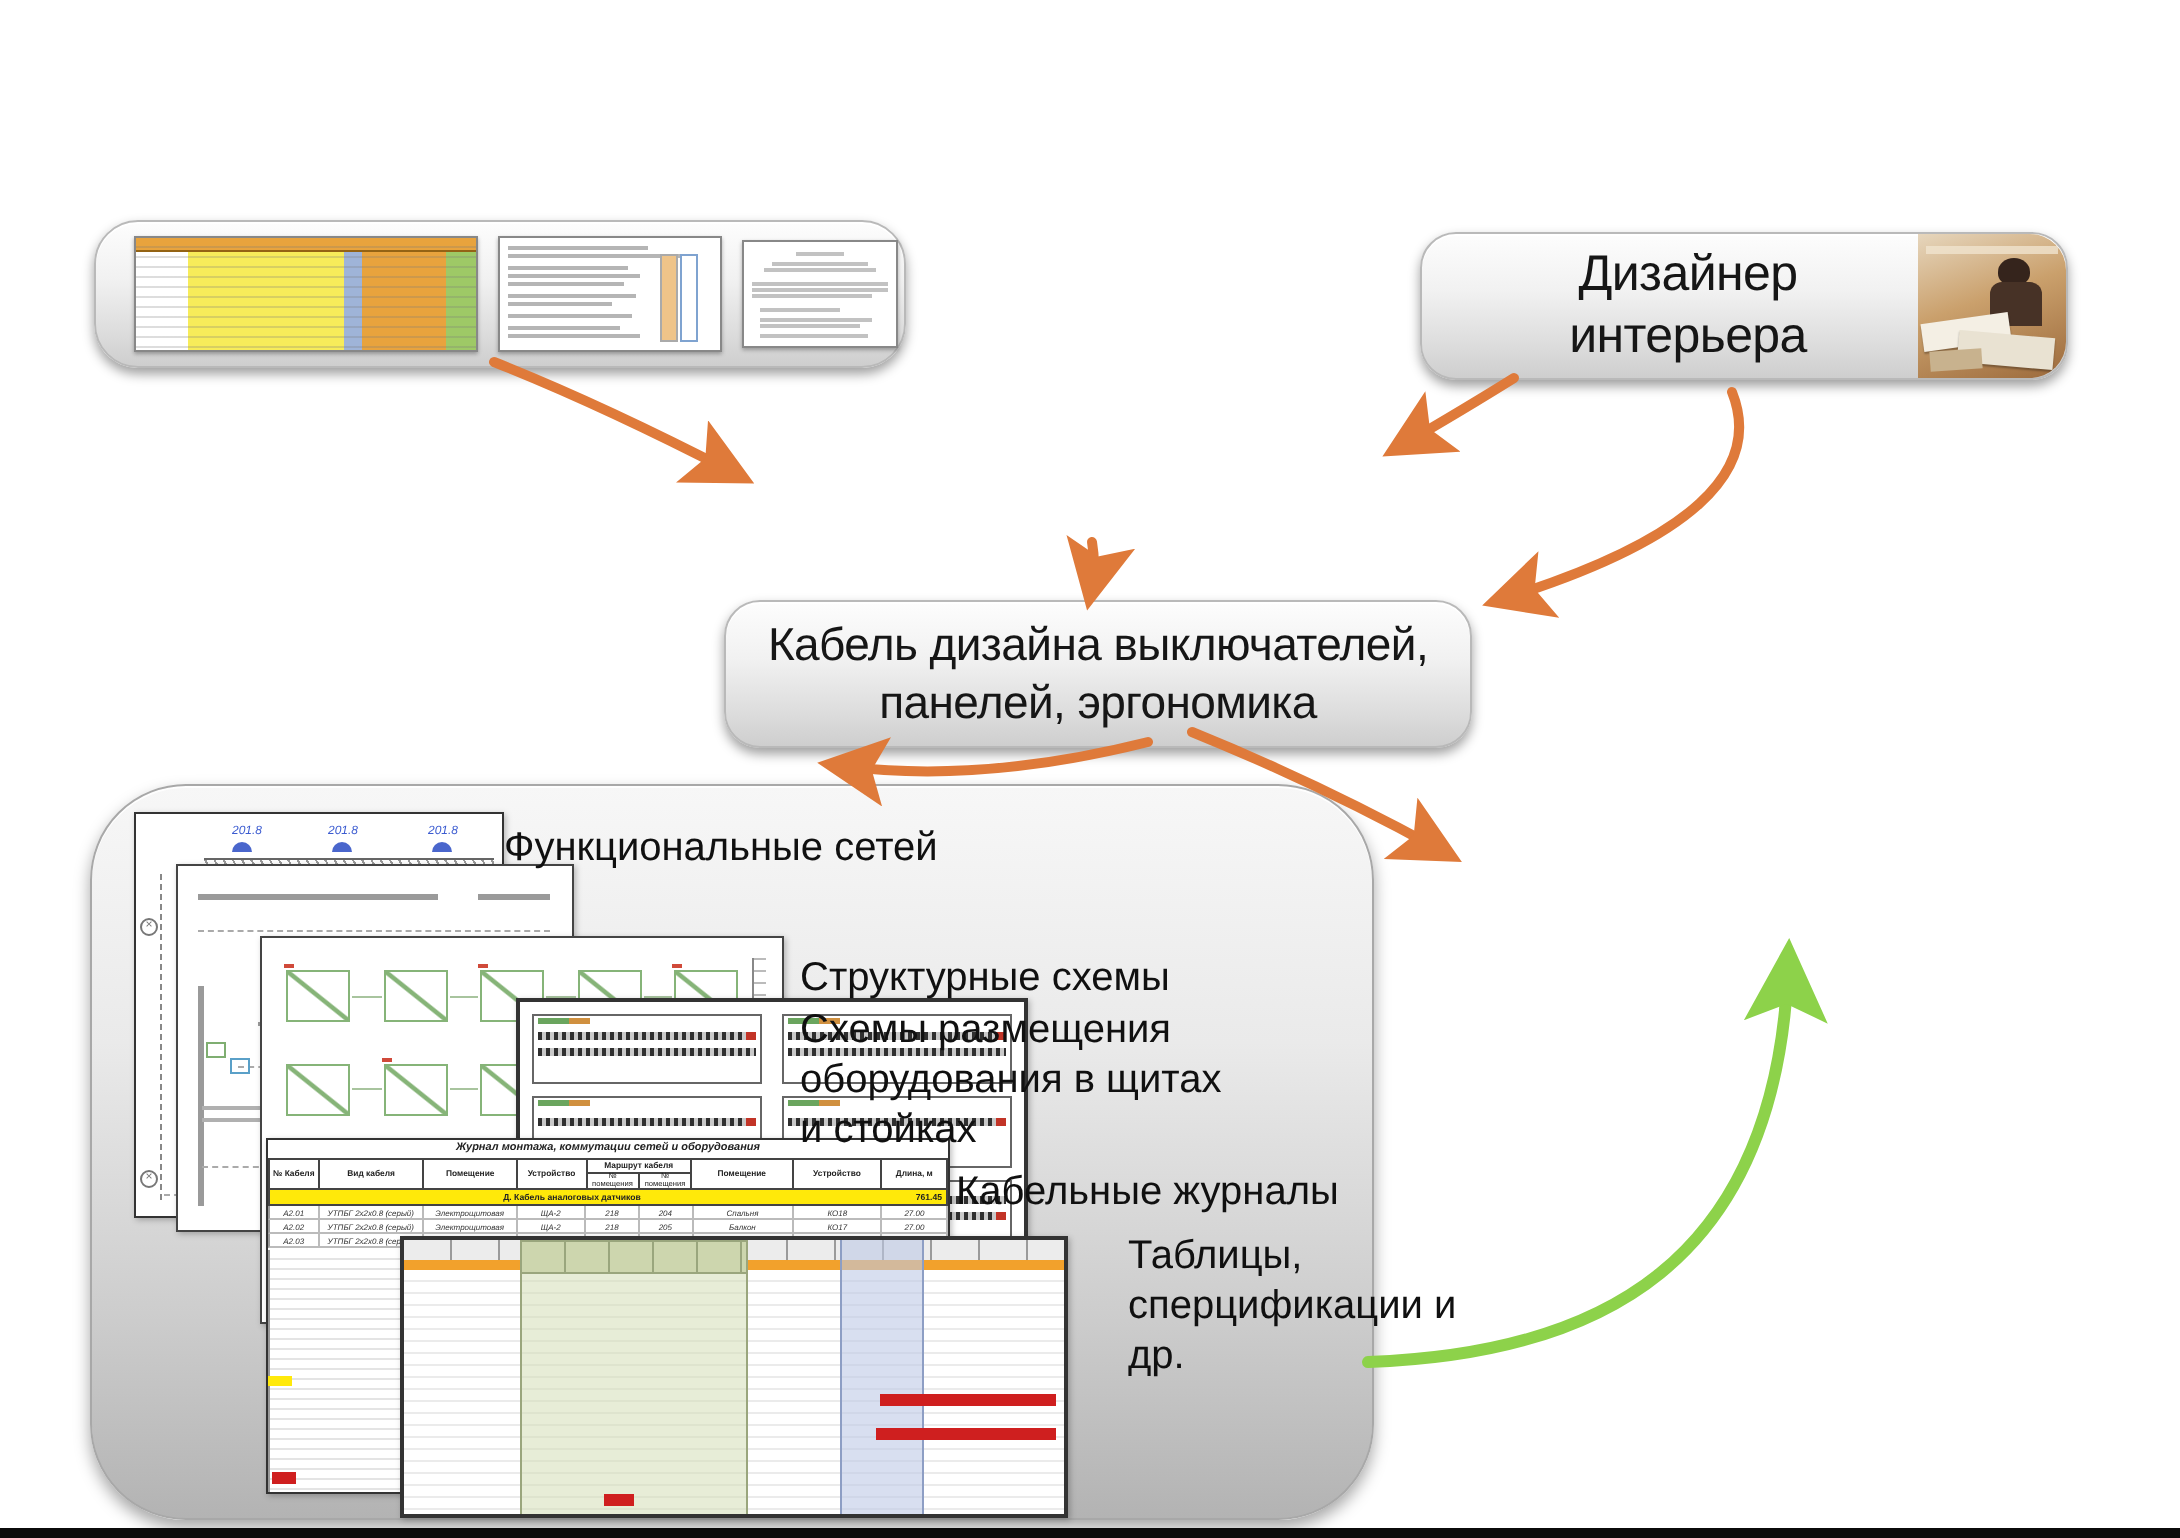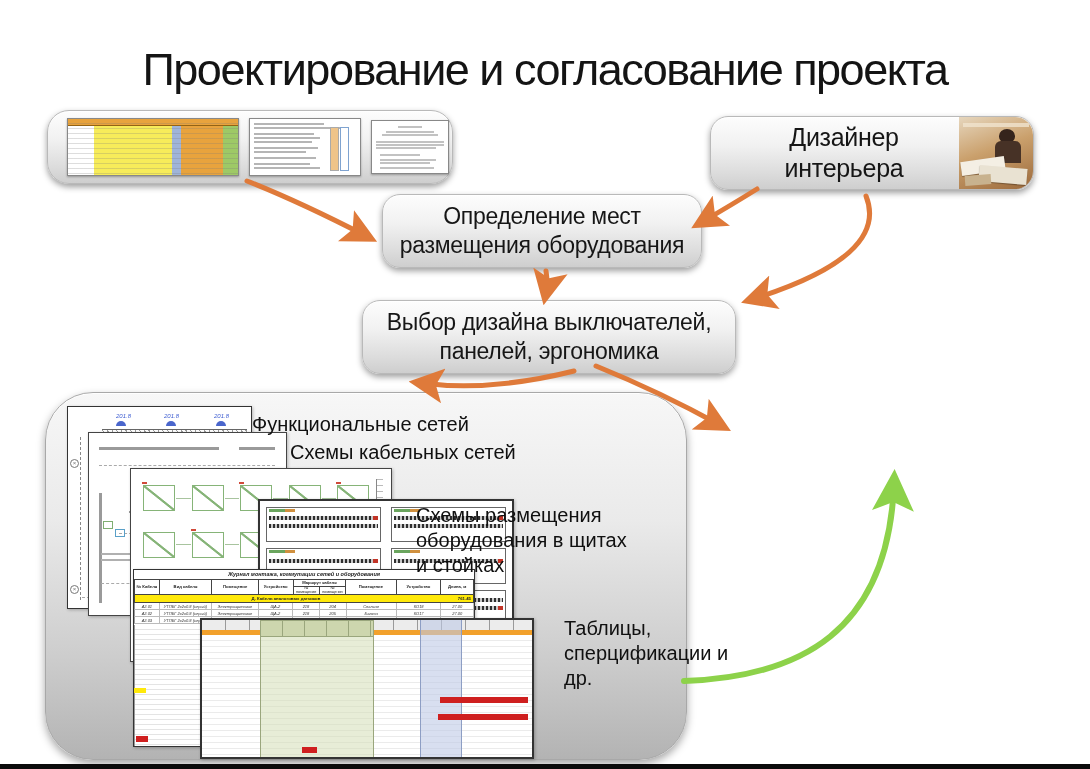--- a/index.html
+++ b/index.html
@@ -114,21 +114,20 @@
   
   #arrows{position:absolute;left:0;top:0;z-index:60;pointer-events:none;}
 
   #bottombar{position:absolute;left:0;right:0;top:764px;height:5px;background:#0b0b0b;}
 </style>
 </head>
 <body>
 
 <div id="stage">
 
-  <div id="title">Проектирование и согласование проекта</div>
 
   <div class="gbox" style="left:47px;top:110px;width:404px;height:72px;border-radius:22px;">
 
     <div class="thumb" style="left:19px;top:7px;width:170px;height:56px;">
       <div class="th1-col" style="left:0;width:26px;background:#fff;"></div>
       <div class="th1-col" style="left:26px;width:78px;background:#f7ec5a;"></div>
       <div class="th1-col" style="left:104px;width:9px;background:#9fb4d8;"></div>
       <div class="th1-col" style="left:113px;width:42px;background:#e8a33d;"></div>
       <div class="th1-col" style="left:155px;width:15px;background:#9ec966;"></div>
       <div id="th1-head"></div>
@@ -170,27 +169,23 @@
          background:linear-gradient(160deg,#e6d6bd 0%,#caa06c 45%,#9c6a3c 100%);">
       <div class="ph" style="left:4px;top:6px;width:66px;height:4px;background:#f0e4ce;opacity:.8;"></div>
       <div class="ph" style="left:40px;top:12px;width:16px;height:14px;border-radius:50% 50% 45% 45%;background:#35241c;"></div>
       <div class="ph" style="left:36px;top:24px;width:26px;height:22px;border-radius:6px 6px 0 0;background:#473226;"></div>
       <div class="ph" style="left:2px;top:42px;width:44px;height:14px;background:#f4efe4;transform:rotate(-8deg);box-shadow:0 1px 1px rgba(0,0,0,.3);"></div>
       <div class="ph" style="left:20px;top:50px;width:48px;height:16px;background:#e9e2d2;transform:rotate(5deg);box-shadow:0 1px 1px rgba(0,0,0,.3);"></div>
       <div class="ph" style="left:6px;top:58px;width:26px;height:10px;background:#c8b28e;transform:rotate(-4deg);"></div>
     </div>
   </div>
 
-  <div class="gbox" style="left:382px;top:194px;width:318px;height:72px;">
-    <div class="lab">Определение мест
-размещения оборудования</div>
-  </div>
 
   <div class="gbox" style="left:362px;top:300px;width:372px;height:72px;">
-    <div class="lab">Выбор дизайна выключателей,
+    <div class="lab">Кабель дизайна выключателей,
 панелей, эргономика</div>
   </div>
 
 
   <div id="bigdocs"></div>
 
   <div class="doc" style="left:67px;top:406px;width:183px;height:201px;border-color:#333;">
     <span class="bp-dim" style="left:48px;">201.8</span>
     <span class="bp-dim" style="left:96px;">201.8</span>
     <span class="bp-dim" style="left:146px;">201.8</span>
@@ -387,24 +382,25 @@
       <div class="s6-green"></div>
       <div class="s6-greenhead"></div>
       <div class="s6-blue"></div>
       <div class="s6-red" style="left:238px;top:62px;width:88px;"></div>
       <div class="s6-red" style="left:236px;top:79px;width:90px;"></div>
       <div class="s6-redcell" style="left:100px;top:112px;"></div>
     </div>
   </div>
 
   <div class="dlabel" style="left:252px;top:412px;">Функциональные сетей</div>
-  <div class="dlabel" style="left:290px;top:440px;">Схемы кабельных сетей</div>
-  <div class="dlabel" style="left:416px;top:503px;">Схемы размещения
+  <div class="dlabel" style="left:400px;top:477px;">Структурные схемы</div>
+  <div class="dlabel" style="left:400px;top:503px;">Схемы размещения
 оборудования в щитах
 и стойках</div>
+  <div class="dlabel" style="left:478px;top:584px;">Кабельные журналы</div>
   <div class="dlabel" style="left:564px;top:616px;">Таблицы,
 сперцификации и
 др.</div>
 
   <svg id="arrows" width="1090" height="769" viewBox="0 0 1090 769">
     <defs>
       <marker id="ahO" markerWidth="7" markerHeight="7" refX="4.5" refY="3.5" orient="auto">
         <path d="M0,0 L7,3.5 L0,7 L1.5,3.5 z" fill="#df7a3a"></path>
       </marker>
       <marker id="ahG" markerWidth="7" markerHeight="7" refX="4.5" refY="3.5" orient="auto">

